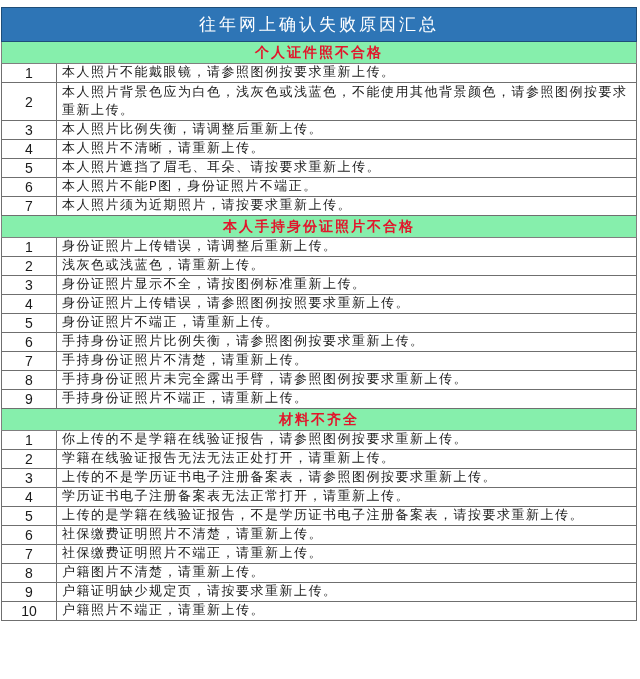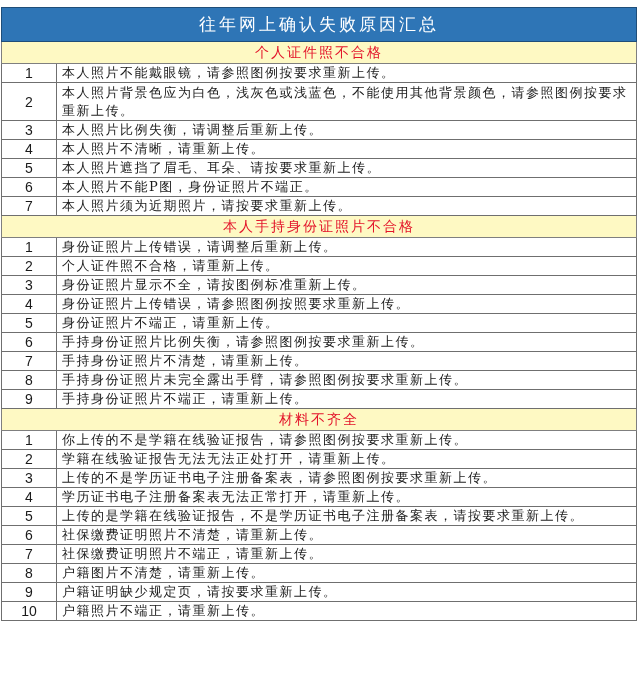--- a/index.html
+++ b/index.html
@@ -1,24 +1,24 @@
 <!DOCTYPE html>
 <html><head>
 <meta charset="utf-8">
 <style>
   html, body { margin: 0; padding: 0; background: #ffffff; }
   body { width: 640px; height: 679px; overflow: hidden; font-family: "DejaVu Serif", "Liberation Serif", serif; }
   .tbl { position: absolute; left: 1px; top: 7px; width: 636px; border-collapse: collapse; table-layout: fixed; }
   .tbl td { border: 1px solid #6f6f6f; padding: 0; }
   .title-row td { background: #2e75b6; color: #ffffff; text-align: center; height: 33px; font-size: 17px; letter-spacing: 3px; border-color: #1f4e79; }
   .head-row td { background: #4472c4; color: #ffffff; text-align: center; height: 26px; font-size: 14px; letter-spacing: 2px; border-color: #1f3864; }
-  .sec-row td { background: #fef9c3; color: #e3152b; text-align: center; height: 21px; font-size: 14px; font-weight: normal; letter-spacing: 2px; border-color: #7f7f7f; }
+  .sec-row td { background: #86efac; color: #e3152b; text-align: center; height: 21px; font-size: 14px; font-weight: bold; letter-spacing: 2px; border-color: #7f7f7f; }
   .row td { height: 18px; font-size: 13px; color: #1a1a1a; }
   .row td.num { text-align: center; font-family: "Liberation Sans", sans-serif; font-size: 14px; }
-  .row td.txt { padding-left: 5px; letter-spacing: 1.5px; line-height: 18px; }
+  .row td.txt { padding-left: 5px; letter-spacing: 1.5px; line-height: 18px; font-family: Liberation Mono, monospace; }
   .row.tall td { height: 37px; }
   col.c1 { width: 55px; }
 </style>
 </head>
 <body>
 
 <table class="tbl">
   <colgroup>
       <col class="c1">
       <col>
@@ -62,21 +62,21 @@
 
   <tr class="sec-row">
         <td colspan="2">本人手持身份证照片不合格</td>
       </tr>
   <tr class="row">
         <td class="num">1</td>
         <td class="txt">身份证照片上传错误，请调整后重新上传。</td>
       </tr>
   <tr class="row">
         <td class="num">2</td>
-        <td class="txt">个人证件照不合格，请重新上传。</td>
+        <td class="txt">浅灰色或浅蓝色，请重新上传。</td>
       </tr>
   <tr class="row">
         <td class="num">3</td>
         <td class="txt">身份证照片显示不全，请按图例标准重新上传。</td>
       </tr>
   <tr class="row">
         <td class="num">4</td>
         <td class="txt">身份证照片上传错误，请参照图例按照要求重新上传。</td>
       </tr>
   <tr class="row">

